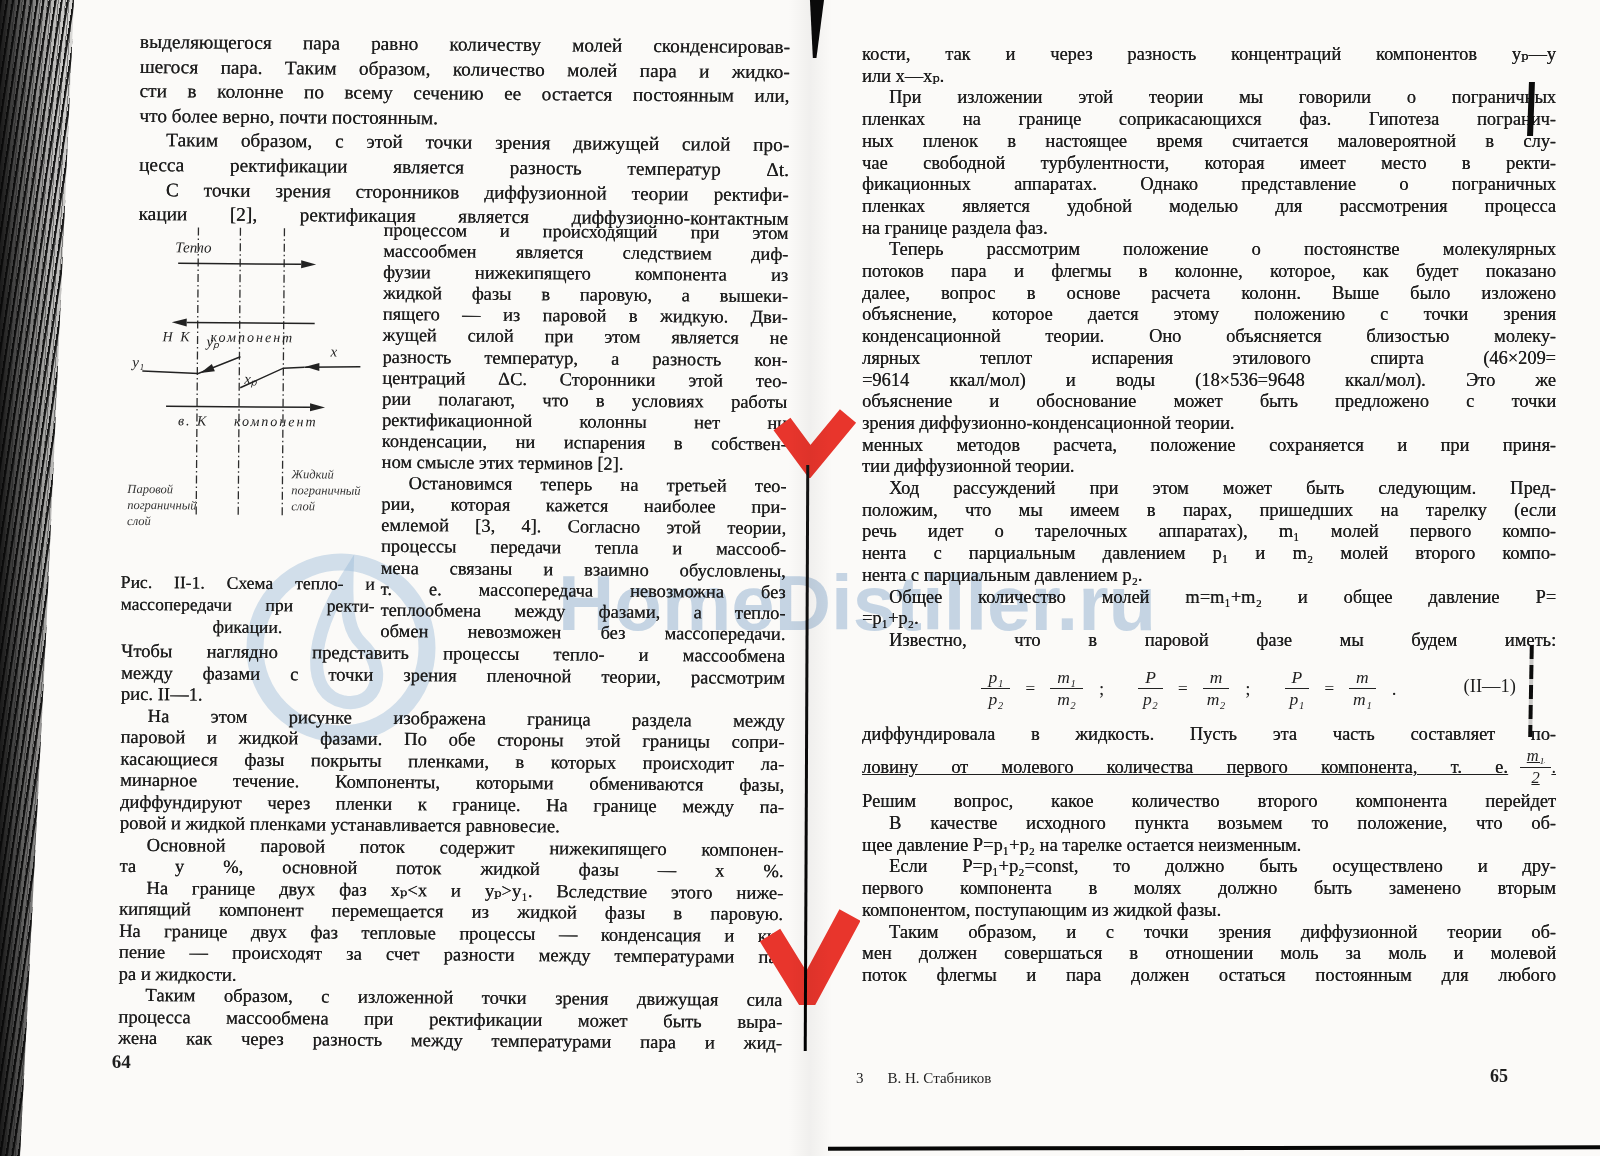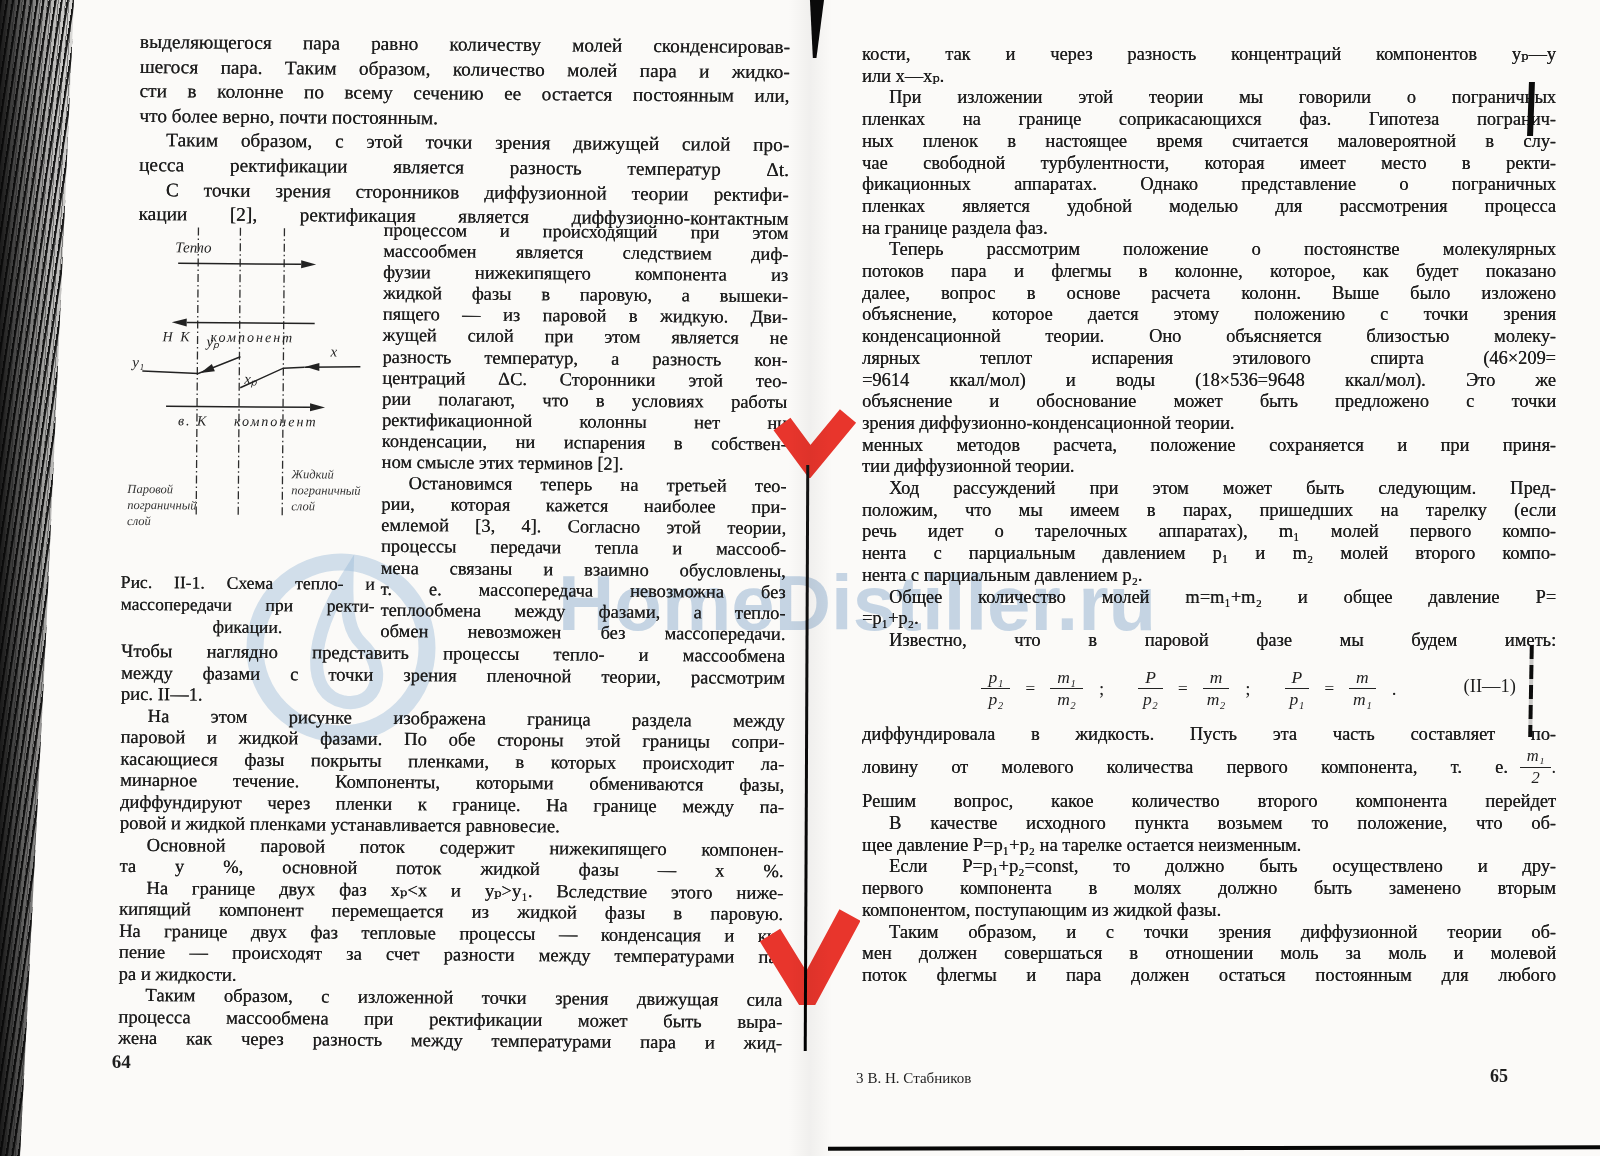--- a/index.html
+++ b/index.html
@@ -18,41 +18,41 @@
   .abs{position:absolute;}
   #lp-rot{position:absolute;left:0;top:0;width:1600px;height:1156px;
           transform:rotate(0.45deg);transform-origin:140px 30px;}
   #lp-top{left:140px;top:30px;width:650px;}
   #fig-col{left:125px;top:215px;width:262px;}
   #lp-col{left:385px;top:218px;width:405px;}
   #lp-bot{left:126px;top:640px;width:664px;}
   #lp-num{left:120px;top:1051px;font-size:19px;font-weight:bold;}
   #rp-main{left:862px;top:44px;width:694px;}
   #rp-footer{left:856px;top:1070px;font-size:15px;}
-  #rp-footer .nm{margin-left:4px;font-family:Liberation Serif, serif;}
+  #rp-footer .nm{margin-left:24px;font-family:Liberation Serif, serif;}
   #rp-num{left:1490px;top:1066px;font-size:18px;font-weight:bold;}
   
   .dln{stroke:#2c2c2c;stroke-width:1.3;stroke-dasharray:8 3 1.5 3;fill:none;}
   .sln{stroke:#222;stroke-width:1.5;fill:none;}
   .ah{fill:#222;}
   .flab{font:italic 15px "Liberation Serif",serif;fill:#222;}
   .flab-b{font:italic 14px "Liberation Serif",serif;fill:#222;letter-spacing:2px;}
   .flab-s{font:italic 12.5px "Liberation Serif",serif;fill:#333;}
   #fig-caption{width:254px;margin-top:12px;}
   #fig-caption .ln{font-size:17.6px;line-height:22px;}
   
   .eqrow{position:relative;display:flex;justify-content:center;align-items:center;
          gap:34px;height:54px;margin:10px 40px 8px 0;}
   .eqgroup{display:flex;align-items:center;gap:14px;font-style:italic;font-size:17.5px;}
   .frac{display:inline-flex;flex-direction:column;align-items:center;line-height:1.12;}
   .fnum{border-bottom:1.5px solid #222;padding:0 7px 1px;}
   .fden{padding-top:1px;}
   .fsep{font-style:normal;font-size:19px;margin-left:2px;}
   .eqlabel{position:absolute;right:0;top:14px;font-size:18.5px;}
-  .fracline{display:flex;align-items:center;margin:2px 0 4px;font-size:18.4px;}
+  .fracline{display:flex;align-items:center;margin:2px 0 4px;font-size:18.4px;text-decoration:underline;}
   .fracline .pre{flex:1 1 auto;text-align:justify;text-align-last:justify;margin-right:12px;
                  text-shadow:0.25px 0 0 currentColor;}
   .ifrac{font-size:16.5px;}
   
   #edge-band{left:0;top:0;width:92px;height:1156px;
     background:
       repeating-linear-gradient(99deg, rgba(8,8,8,.9) 0 1.6px, rgba(0,0,0,0) 2.6px 6px),
       repeating-linear-gradient(95deg, rgba(30,30,30,.45) 0 1px, rgba(0,0,0,0) 1px 3.6px),
       linear-gradient(to right, rgba(0,0,0,.9), rgba(0,0,0,.28) 55%, rgba(0,0,0,0));
     clip-path:polygon(0 0,74px 0,46px 55%,20px 100%,0 100%);}

